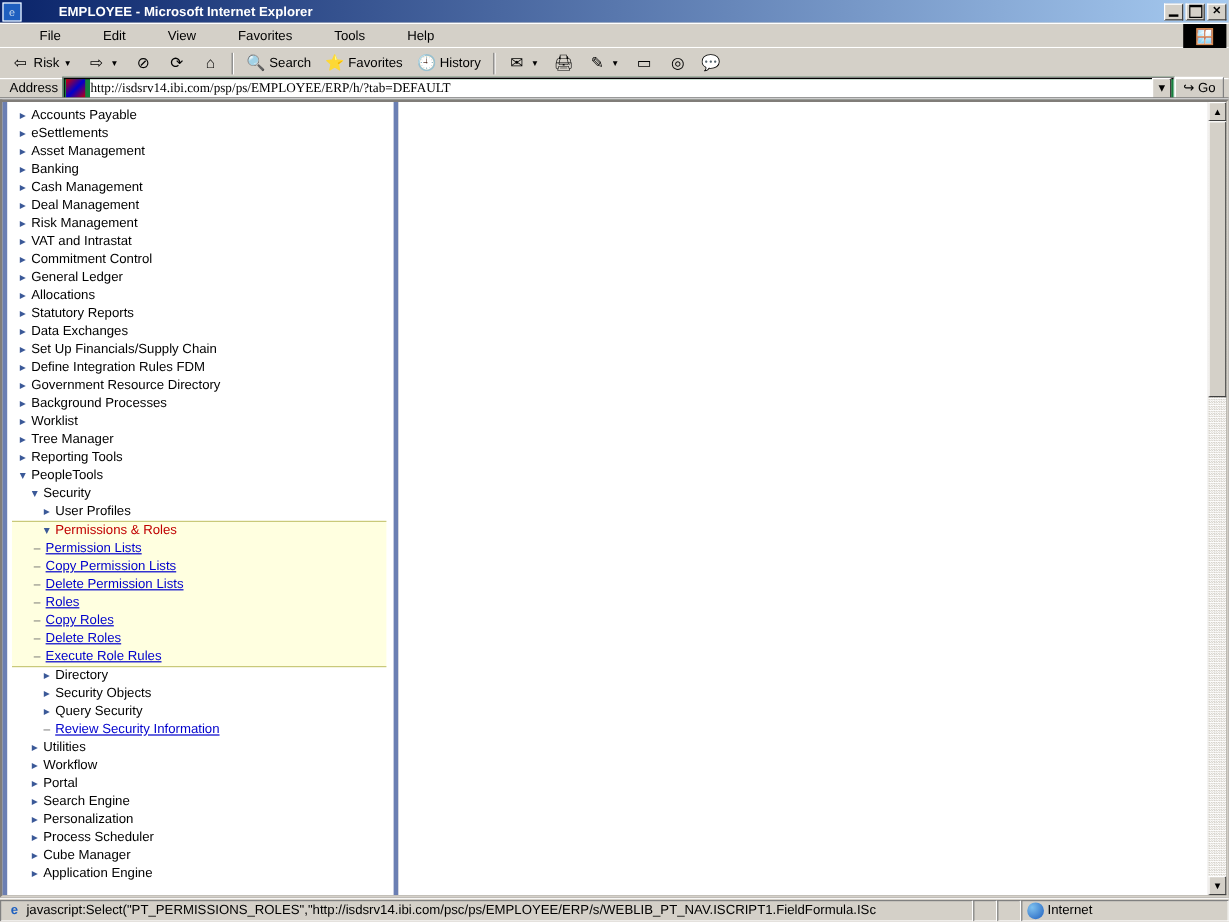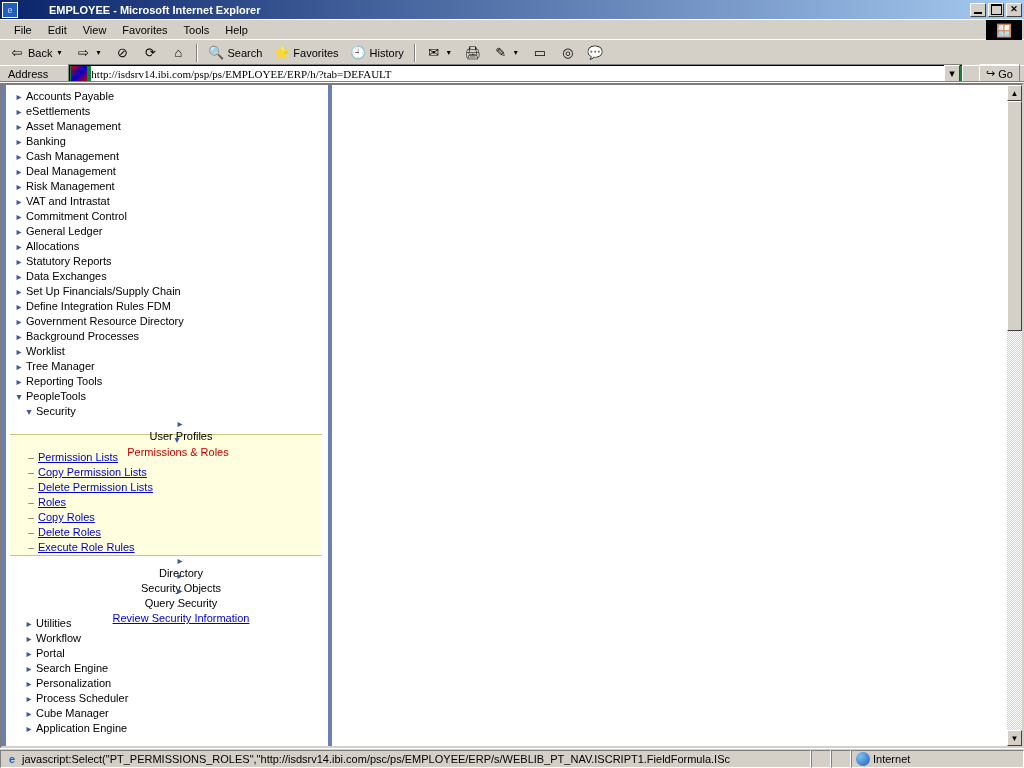--- a/index.html
+++ b/index.html
@@ -11,33 +11,33 @@
 .titlebar .app-icon { width: 16px; height: 16px; background: #1e5fbf; border: 1px solid #fff; margin-right: 3px; font-size: 9px; text-align:center; line-height:14px; color:#cde;}
 .titlebar .title { font-weight: bold; font-size: 11px; flex: 0 0 auto; margin-left: 28px; }
 .titlebar .spacer { flex: 1; }
 .titlebar .winbtn { width: 16px; height: 14px; background: #d4d0c8; border: 1px solid #fff; border-right-color:#404040; border-bottom-color:#404040; margin-left: 2px; display:flex; align-items:center; justify-content:center; font-family: Arial; font-size:10px; font-weight:bold; color:#000; }
 .titlebar .winbtn.min::after{content:""; display:block; width:8px; height:2px; background:#000; margin-top:6px;}
 .titlebar .winbtn.max::after{content:""; display:block; width:9px; height:8px; border:1px solid #000; border-top-width:2px;}
 .titlebar .winbtn.close::after{content:"✕"; font-size:9px; line-height:9px; font-weight:bold;}
 
 
 .menubar { height: 20px; background: #d4d0c8; display: flex; align-items: center; padding: 0 6px; border-top:1px solid #fff; position:relative;}
-.menubar .item { padding: 2px 8px; cursor: default; }
+.menubar .item { padding: 2px 8px; cursor: default; margin-left: 19px; }
 .menubar .winlogo { position:absolute; right:2px; top:0; width:36px; height:20px; background:#000; display:flex; align-items:center; justify-content:center;}
 .menubar .winlogo span{ font-size:13px; }
 
 
 .toolbar { height: 26px; background: #d4d0c8; display: flex; align-items: center; padding: 0 4px; border-top:1px solid #fff; gap:2px; }
 .tbtn { height: 22px; min-width:22px; padding: 0 4px; display: inline-flex; align-items: center; justify-content:center; border: 1px solid transparent; cursor:default; gap:3px;}
 .tbtn .ico { width:16px; height:16px; display:inline-flex; align-items:center; justify-content:center; font-size:13px; }
 .sep { width:2px; height:18px; border-left:1px solid #808080; border-right:1px solid #fff; margin:0 3px;}
 .dd { width:8px; text-align:center; color:#000; font-size:8px;}
 
 
-.addressbar { height: 16px; background:#d4d0c8; display:flex; align-items:center; padding:0 4px; border-top:1px solid #fff; gap:16px;}
+.addressbar { height: 16px; background:#d4d0c8; display:flex; align-items:center; padding:0 4px; border-top:1px solid #fff; gap:0;}
 .addressbar .lbl{ padding:0 4px;}
 .addressbar .urlbox { flex:1; height:20px; background:#15803d; border:1px solid #808080; border-right-color:#fff; border-bottom-color:#fff; display:flex; align-items:center; padding:0 2px; box-shadow: inset 1px 1px 0 #000;}
 .addressbar .urlbox .favicon{ width:16px; height:16px; background:linear-gradient(135deg,#c00 0%,#00c 50%,#c00 100%); margin-right:4px;}
 .addressbar .urlbox input { flex:1; border:none; outline:none; font-family:Tahoma; font-size:11px; height:16px;}
 .addressbar .dropbtn{ width:16px; height:18px; background:#d4d0c8; border:1px solid #fff; border-right-color:#404040; border-bottom-color:#404040; display:flex; align-items:center; justify-content:center;}
 .addressbar .gobtn{ height:20px; padding:0 6px; border:1px solid #fff; border-right-color:#808080; border-bottom-color:#808080; display:flex; align-items:center; gap:3px;}
 
 .divider { height:2px; background:#808080; border-bottom:1px solid #fff;}
 
 
@@ -53,21 +53,21 @@
 
 .tree { font-size:11px; color:#000; line-height:15px;}
 .tree .row{ display:flex; align-items:center; height:15px; white-space:nowrap;}
 .tree .tw{ width:10px; height:10px; margin-right:2px; display:inline-flex; align-items:center; justify-content:center; color:#3b5998; font-size:10px; line-height:10px;}
 .tree .tw.closed::before{content:"▸";}
 .tree .tw.open::before{content:"▾";}
 .tree .tw.leaf::before{content:"–"; color:#666;}
 .tree a{ color:#0000cc; text-decoration:underline; cursor:pointer;}
 .lvl0{ padding-left:4px;}
 .lvl1{ padding-left:14px;}
-.lvl2{ padding-left:24px;flex-direction:column;}
+.lvl2{ padding-left:24px;}
 .lvl3{ padding-left:16px;}
 .sel{ color:#c00000;}
 .hl-block{ background:#ffffe0; border-top:1px solid #c9c97a; border-bottom:1px solid #c9c97a; margin-right:6px;}
 
 
 .statusbar{ height:20px; background:#d4d0c8; border-top:1px solid #fff; display:flex; align-items:center; font-size:11px;}
 .statusbar .pane{ height:18px; border:1px solid #808080; border-top-color:#808080; border-left-color:#808080; border-right-color:#fff; border-bottom-color:#fff; padding:0 4px; display:flex; align-items:center; gap:3px; overflow:hidden;}
 .statusbar .pane.main{ flex:1;}
 .statusbar .pane.small{ width:20px;}
 .statusbar .pane.zone{ width:173px;}
@@ -96,21 +96,21 @@
     <div class="item">Tools</div>
     <div class="item">Help</div>
     <div class="winlogo">
         <span>🪟</span>
       </div>
   </div>
 
   <div class="toolbar">
     <div class="tbtn">
         <span class="ico">⇦</span>
-        <span>Back</span>
+        <span>Risk</span>
         <span class="dd">▾</span>
       </div>
     <div class="tbtn">
         <span class="ico">⇨</span>
         <span class="dd">▾</span>
       </div>
     <div class="tbtn">
         <span class="ico">⊘</span>
       </div>
     <div class="tbtn">

